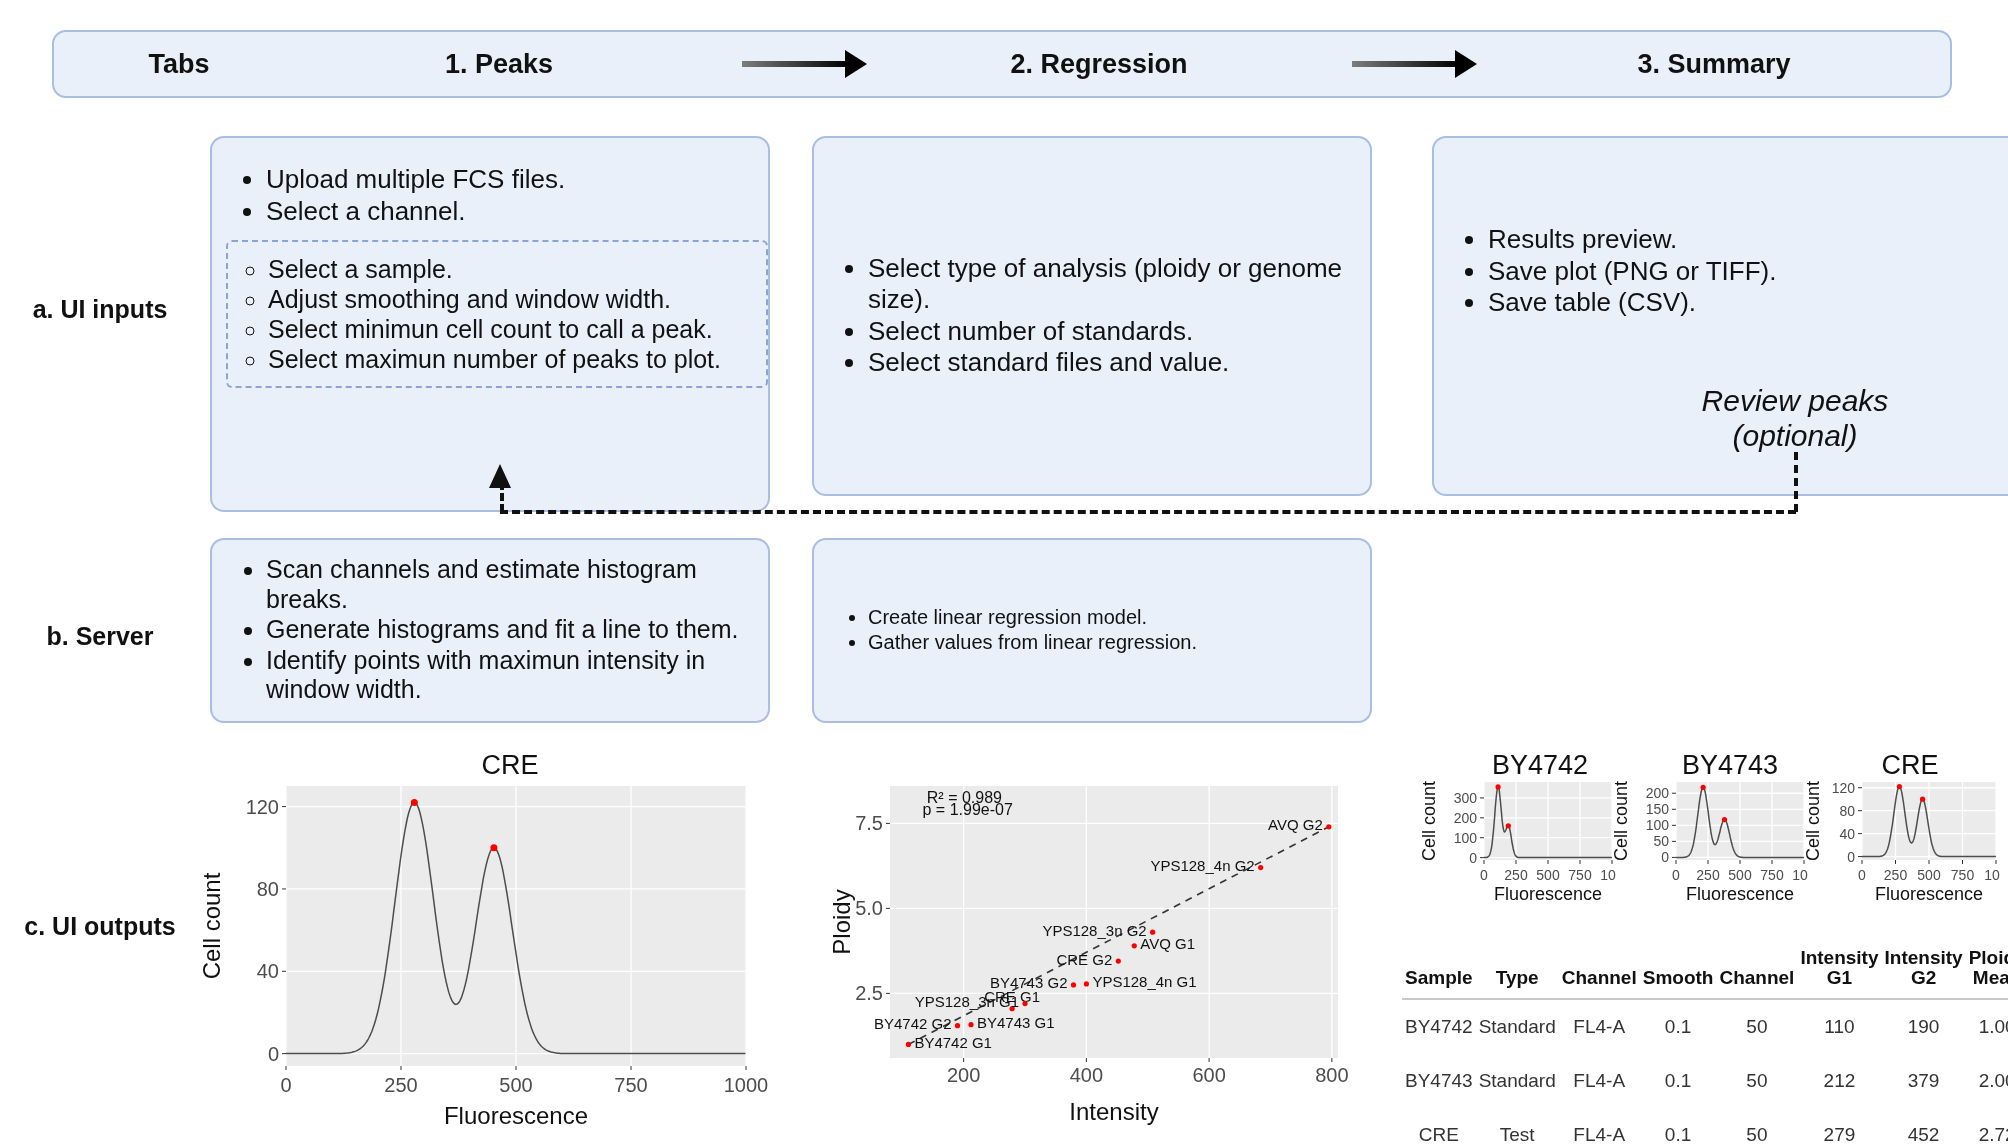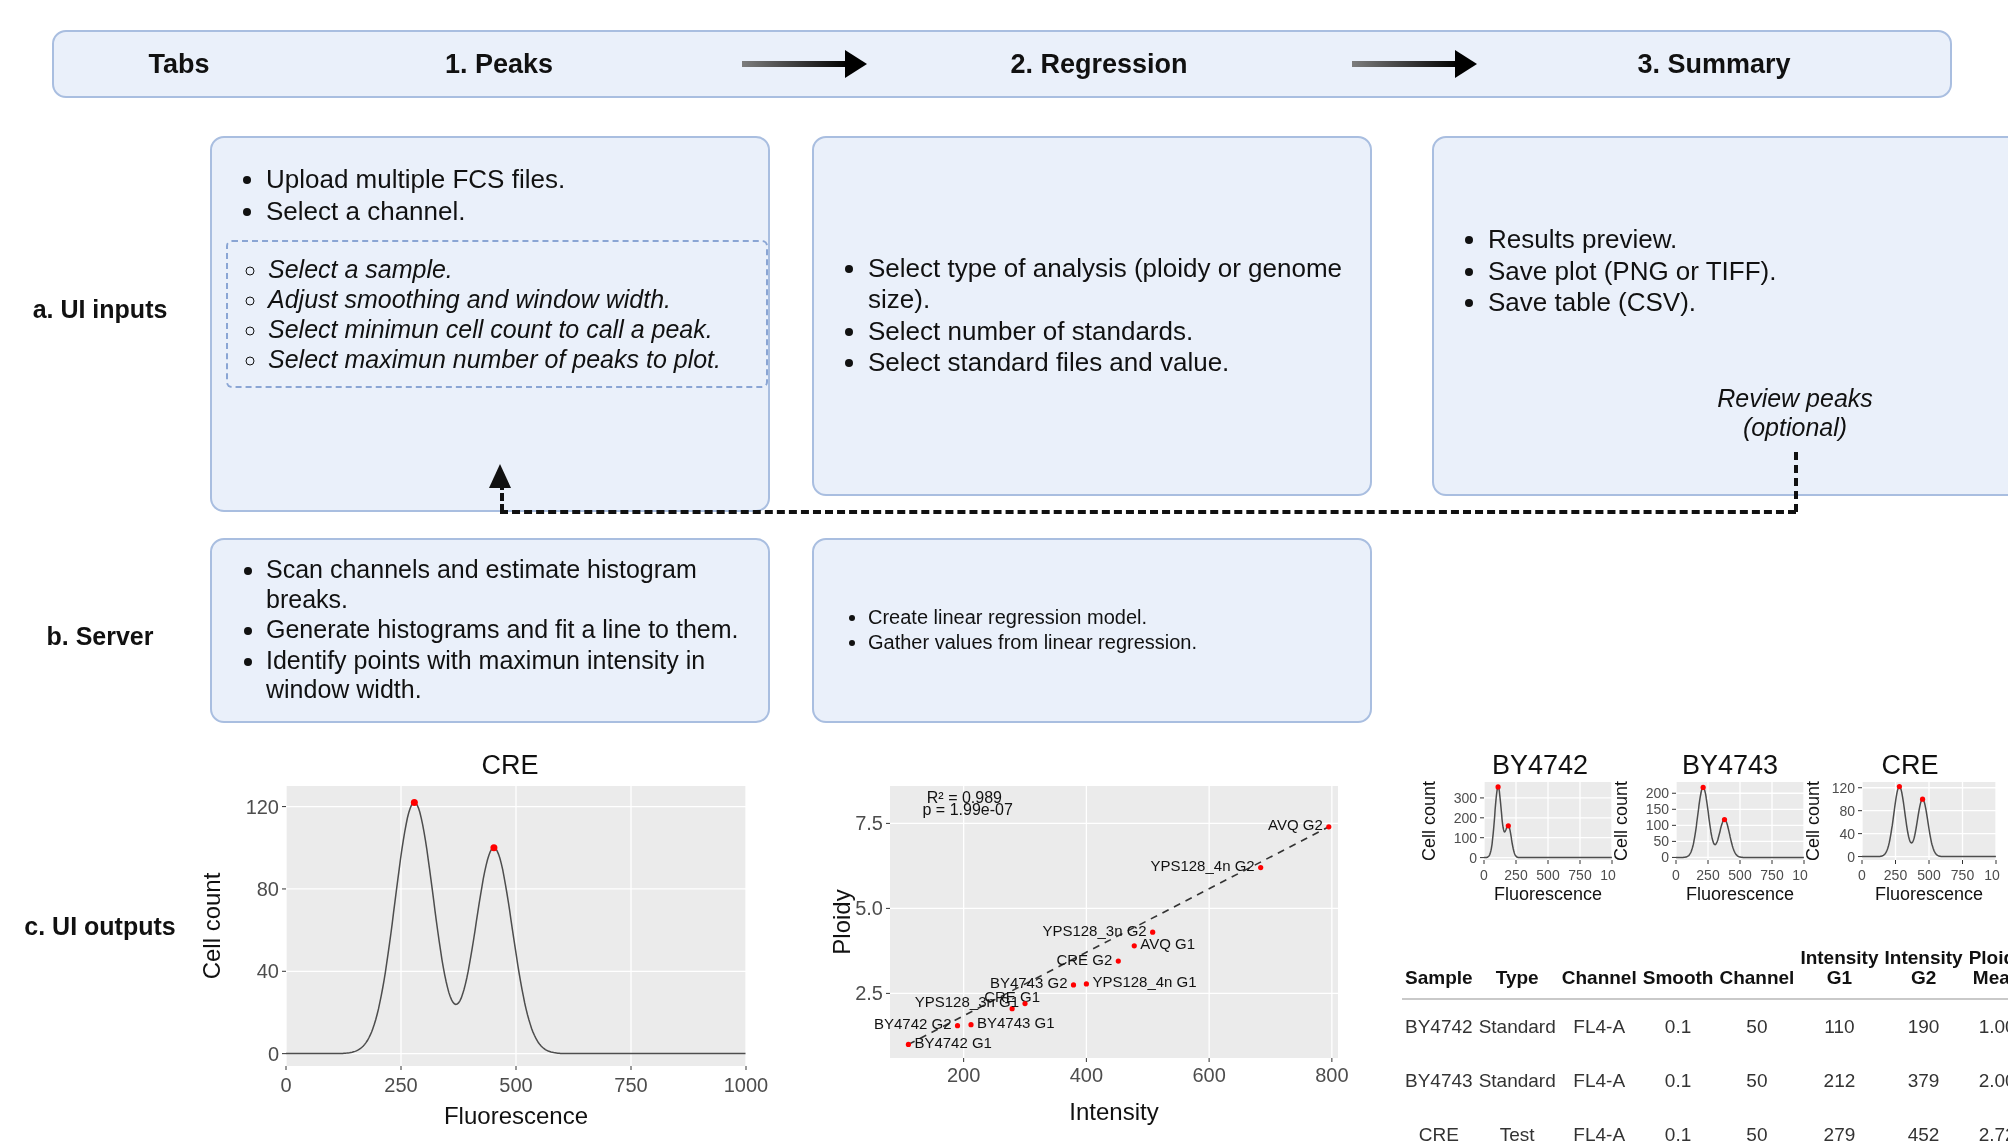--- a/index.html
+++ b/index.html
@@ -77,34 +77,33 @@
   ul.inner{
     list-style-type:circle;
     font-size:25px;line-height:1.2;
     padding:0 10px 0 40px;margin:0;
   }
   .dashbox{
     margin:14px 0 0 14px;
     border:2px dashed #8aa5d4;
     border-radius:6px;
     padding:12px 10px 12px 0;
-    font-style:italic;
   }
   .vcenter{
     position:absolute;left:0;top:0;right:0;bottom:0;
     display:flex;flex-direction:column;justify-content:center;
   }
   .ptop{
     position:absolute;left:0;top:26px;right:0;
   }
 
   
   #review-note{
     position:absolute;left:1690px;top:384px;width:210px;
-    text-align:center;font-style:italic;font-size:25px;line-height:1.15;
+    text-align:center;font-style:italic;font-size:30px;line-height:1.15;
   }
   
   #drop-v{
     position:absolute;left:1794px;top:452px;width:0;height:60px;
     border-left:4px dashed #111;
   }
   
   #conn-h{
     position:absolute;left:500px;top:510px;width:1296px;height:0;
     border-top:4px dashed #111;

